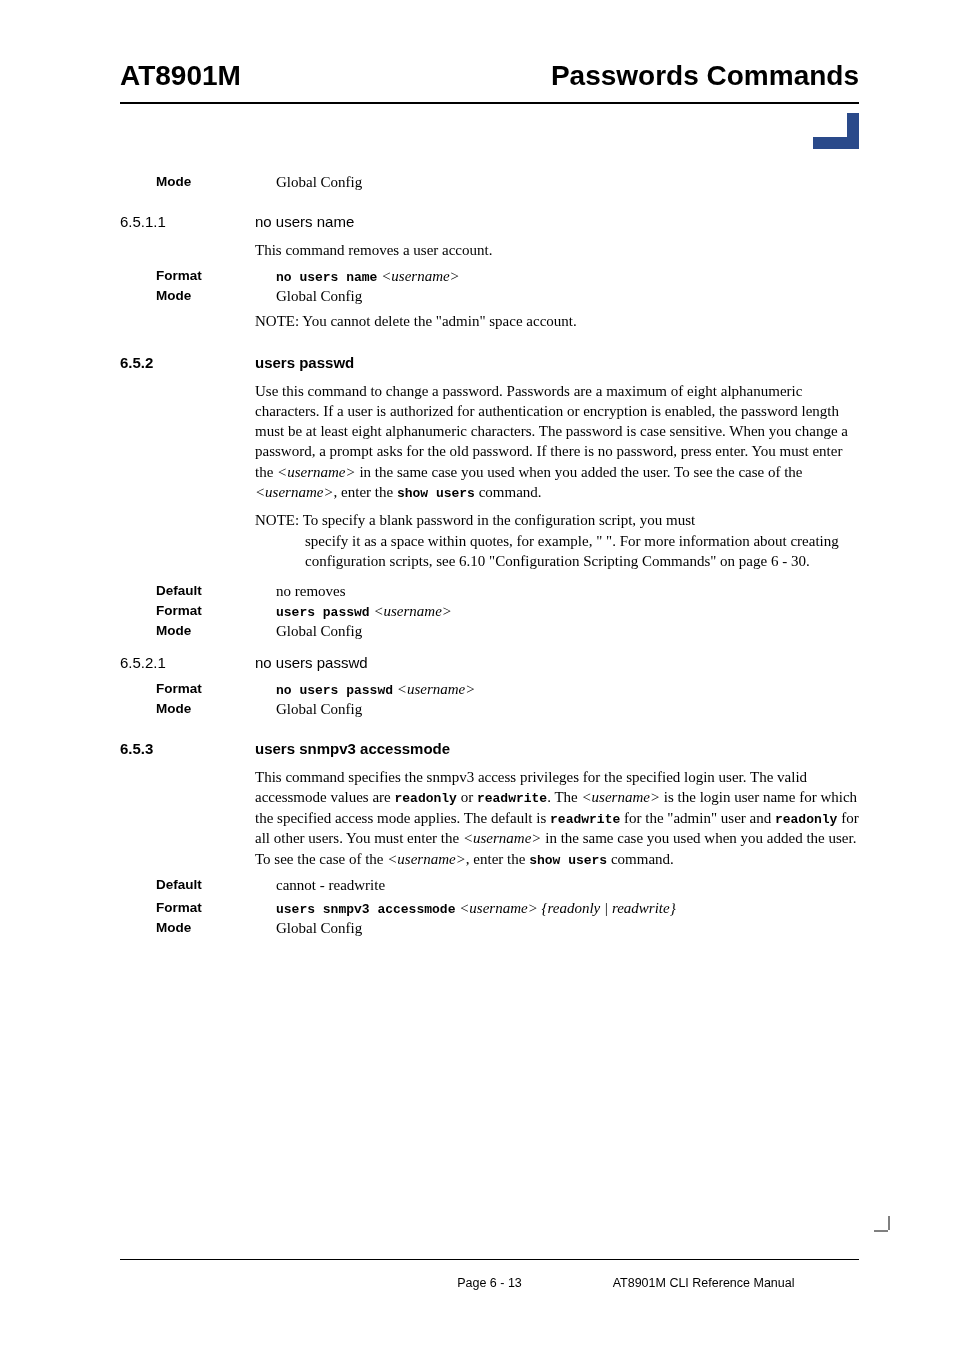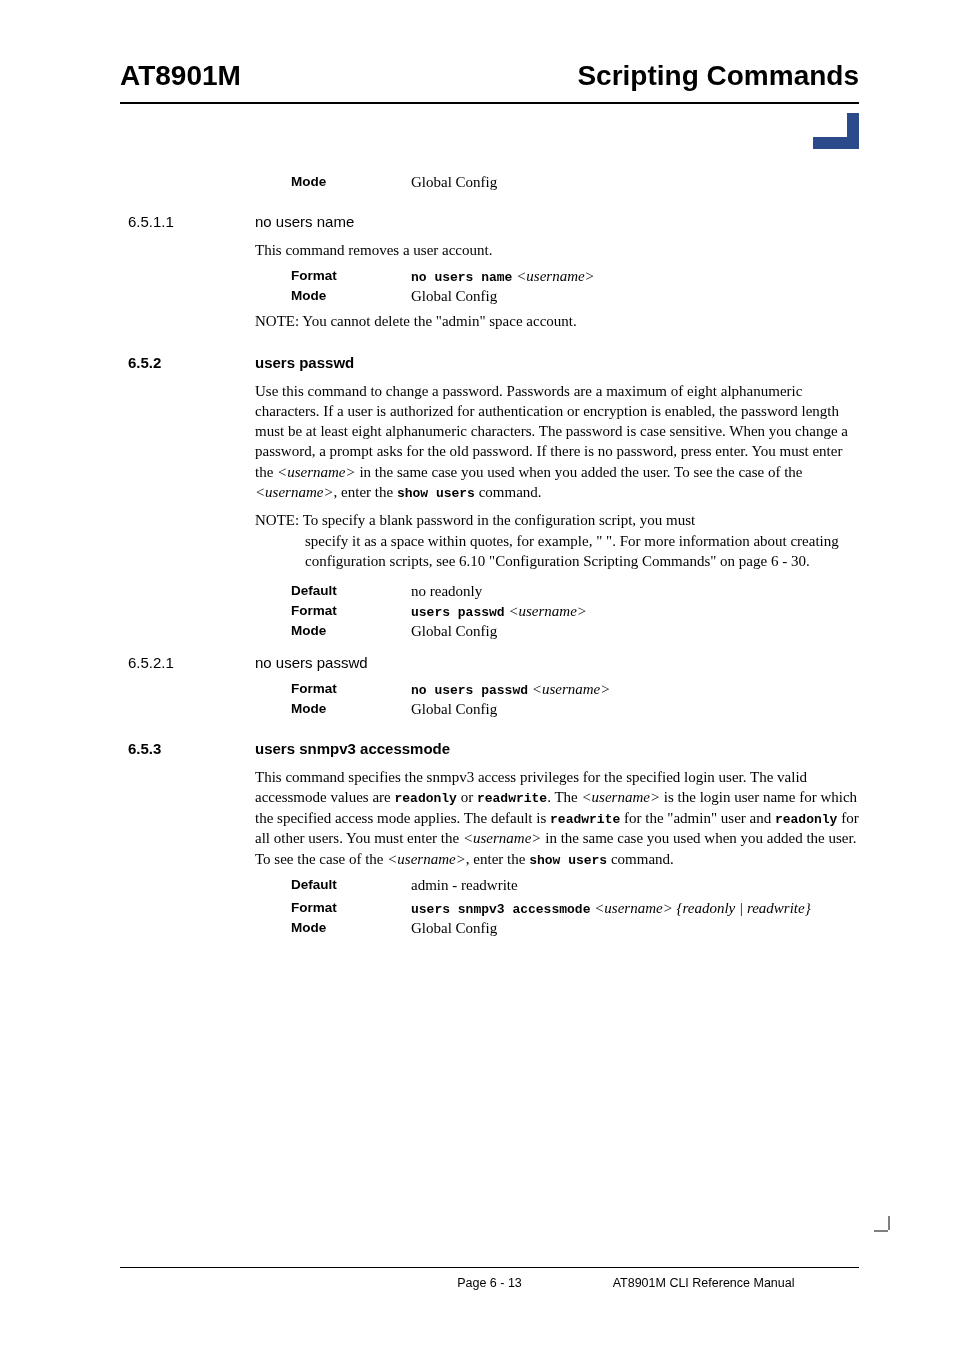--- a/index.html
+++ b/index.html
@@ -52,41 +52,40 @@
       width: 120px;
       flex-shrink: 0;
     }
     .value {
       flex: 1;
     }
     .section-num {
       font-family: Arial, Helvetica, sans-serif;
       font-size: 15px;
       position: absolute;
-      left: 128px;
+      left: 120px;
     }
     .section-num.bold {
       font-weight: bold;
     }
     .section-title {
       font-family: Arial, Helvetica, sans-serif;
       font-size: 15px;
       margin-left: 135px;
       margin-bottom: 10px;
     }
     .section-title.bold {
       font-weight: bold;
     }
     .body-text {
       margin-left: 135px;
       margin-bottom: 8px;
       line-height: 1.35;
     }
     .indented-block {
-      margin-left: 135px;
       padding-left: 36px;
     }
     .note-block {
       margin-left: 135px;
       margin-bottom: 12px;
       line-height: 1.35;
     }
     .note-indent {
       padding-left: 50px;
       display: block;
@@ -111,21 +110,21 @@
     }
     .section-gap-small {
       margin-top: 14px;
     }
     .footer {
       position: absolute;
       bottom: 60px;
       left: 120px;
       right: 95px;
       border-top: 1px solid #000;
-      padding-top: 8px;
+      padding-top: 16px;
       display: flex;
       justify-content: space-between;
       font-family: Arial, Helvetica, sans-serif;
       font-size: 12.5px;
     }
     .footer-left {
       flex: 1;
     }
     .footer-center {
       flex: 1;
@@ -139,21 +138,21 @@
       position: absolute;
       right: 50px;
       bottom: 100px;
     }
   </style>
 </head>
 <body>
 
 <div class="header">
   <span>AT8901M</span>
-  <span>Scripting Commands</span>
+  <span>Passwords Commands</span>
 </div>
 <div class="header-underline"></div>
 
 <div class="corner-mark">
   <svg width="46" height="36">
     <rect x="0" y="24" width="34" height="12" fill="#2a4a8a"></rect>
     <rect x="34" y="0" width="12" height="36" fill="#2a4a8a"></rect>
   </svg>
 </div>
 
@@ -189,21 +188,21 @@
     <div class="body-text"><span>Use this command to change a password. Passwords are a maximum of eight alphanumeric characters. If a user is authorized for authentication or encryption is enabled, the password length must be at least eight alphanumeric characters. The password is case sensitive. When you change a password, a prompt asks for the old password. If there is no password, press enter. You must enter the </span><span class="italic">&lt;username&gt;</span><span> in the same case you used when you added the user. To see the case of the </span><span class="italic">&lt;username&gt;</span><span>, enter the </span><span class="mono">show users</span><span> command.</span></div>
 
     <div class="note-block">
       <span class="note-firstline"><span>NOTE: To specify a blank password in the configuration script, you must </span></span>
       <span class="note-indent">specify it as a space within quotes, for example, " ". For more information about creating configuration scripts, see 6.10 "Configuration Scripting Commands"  on page 6 - 30.</span>
     </div>
 
     <div class="indented-block">
       <div class="row">
         <span class="label">Default</span>
-        <span class="value">no readonly</span>
+        <span class="value">no removes</span>
       </div>
       <div class="row">
         <span class="label">Format</span>
         <span class="value"><span class="mono">users passwd</span><span class="italic"> &lt;username&gt;</span></span>
       </div>
       <div class="row">
         <span class="label">Mode</span>
         <span class="value">Global Config</span>
       </div>
     </div>
@@ -225,21 +224,21 @@
   </div>
 
   <div class="section-gap">
     <span class="section-num bold">6.5.3</span>
     <div class="section-title bold">users snmpv3 accessmode</div>
     <div class="body-text"><span>This command specifies the snmpv3 access privileges for the specified login user. The valid accessmode values are </span><span class="mono">readonly</span><span> or </span><span class="mono">readwrite</span><span>. The </span><span class="italic">&lt;username&gt;</span><span>  is the login user name for which the specified access mode applies. The default is </span><span class="mono">readwrite</span><span> for the "admin" user and </span><span class="mono">readonly</span><span> for all other users. You must enter the </span><span class="italic">&lt;username&gt;</span><span> in the same case you used when you added the user. To see the case of the </span><span class="italic">&lt;username&gt;</span><span>, enter the </span><span class="mono">show users</span><span> command.</span></div>
 
     <div class="indented-block">
       <div class="row">
         <span class="label">Default</span>
-        <span class="value">admin - readwrite</span>
+        <span class="value">cannot - readwrite</span>
       </div>
       <div class="row">
         <span class="label"></span>
       </div>
       <div class="row">
         <span class="label">Format</span>
         <span class="value"><span class="mono">users snmpv3 accessmode</span><span class="italic"> &lt;username&gt; {readonly | readwrite}</span></span>
       </div>
       <div class="row">
         <span class="label">Mode</span>

